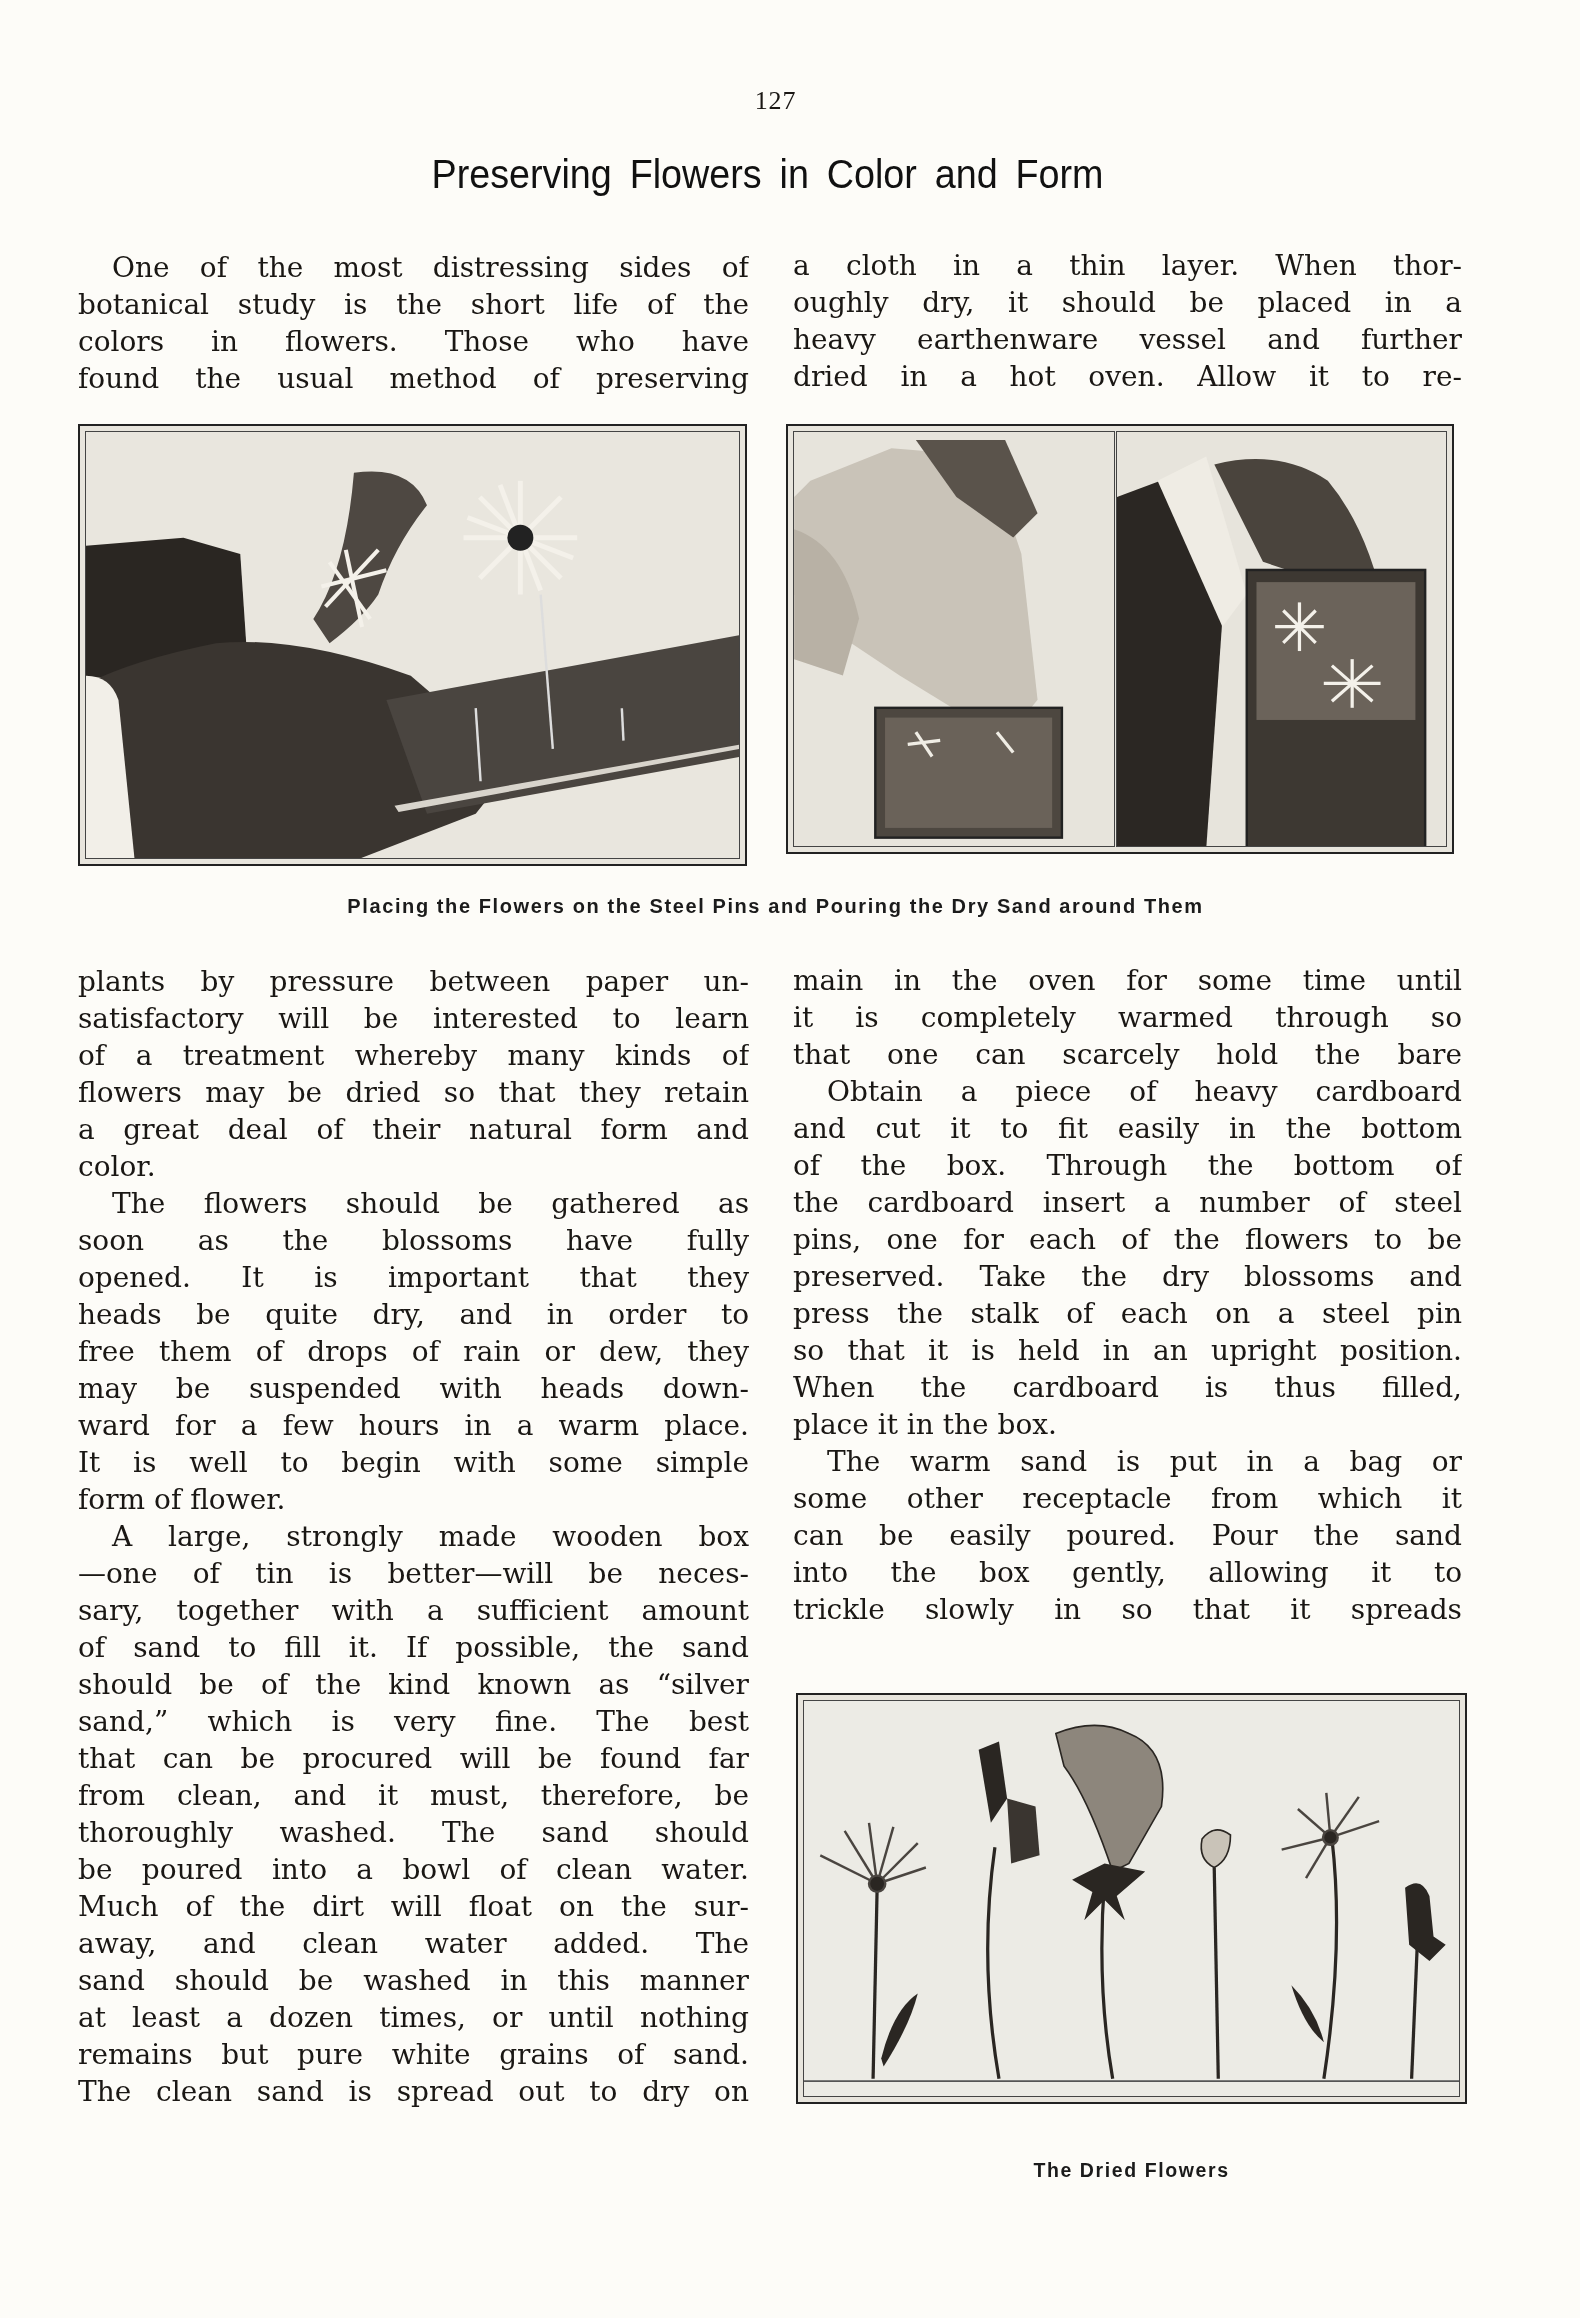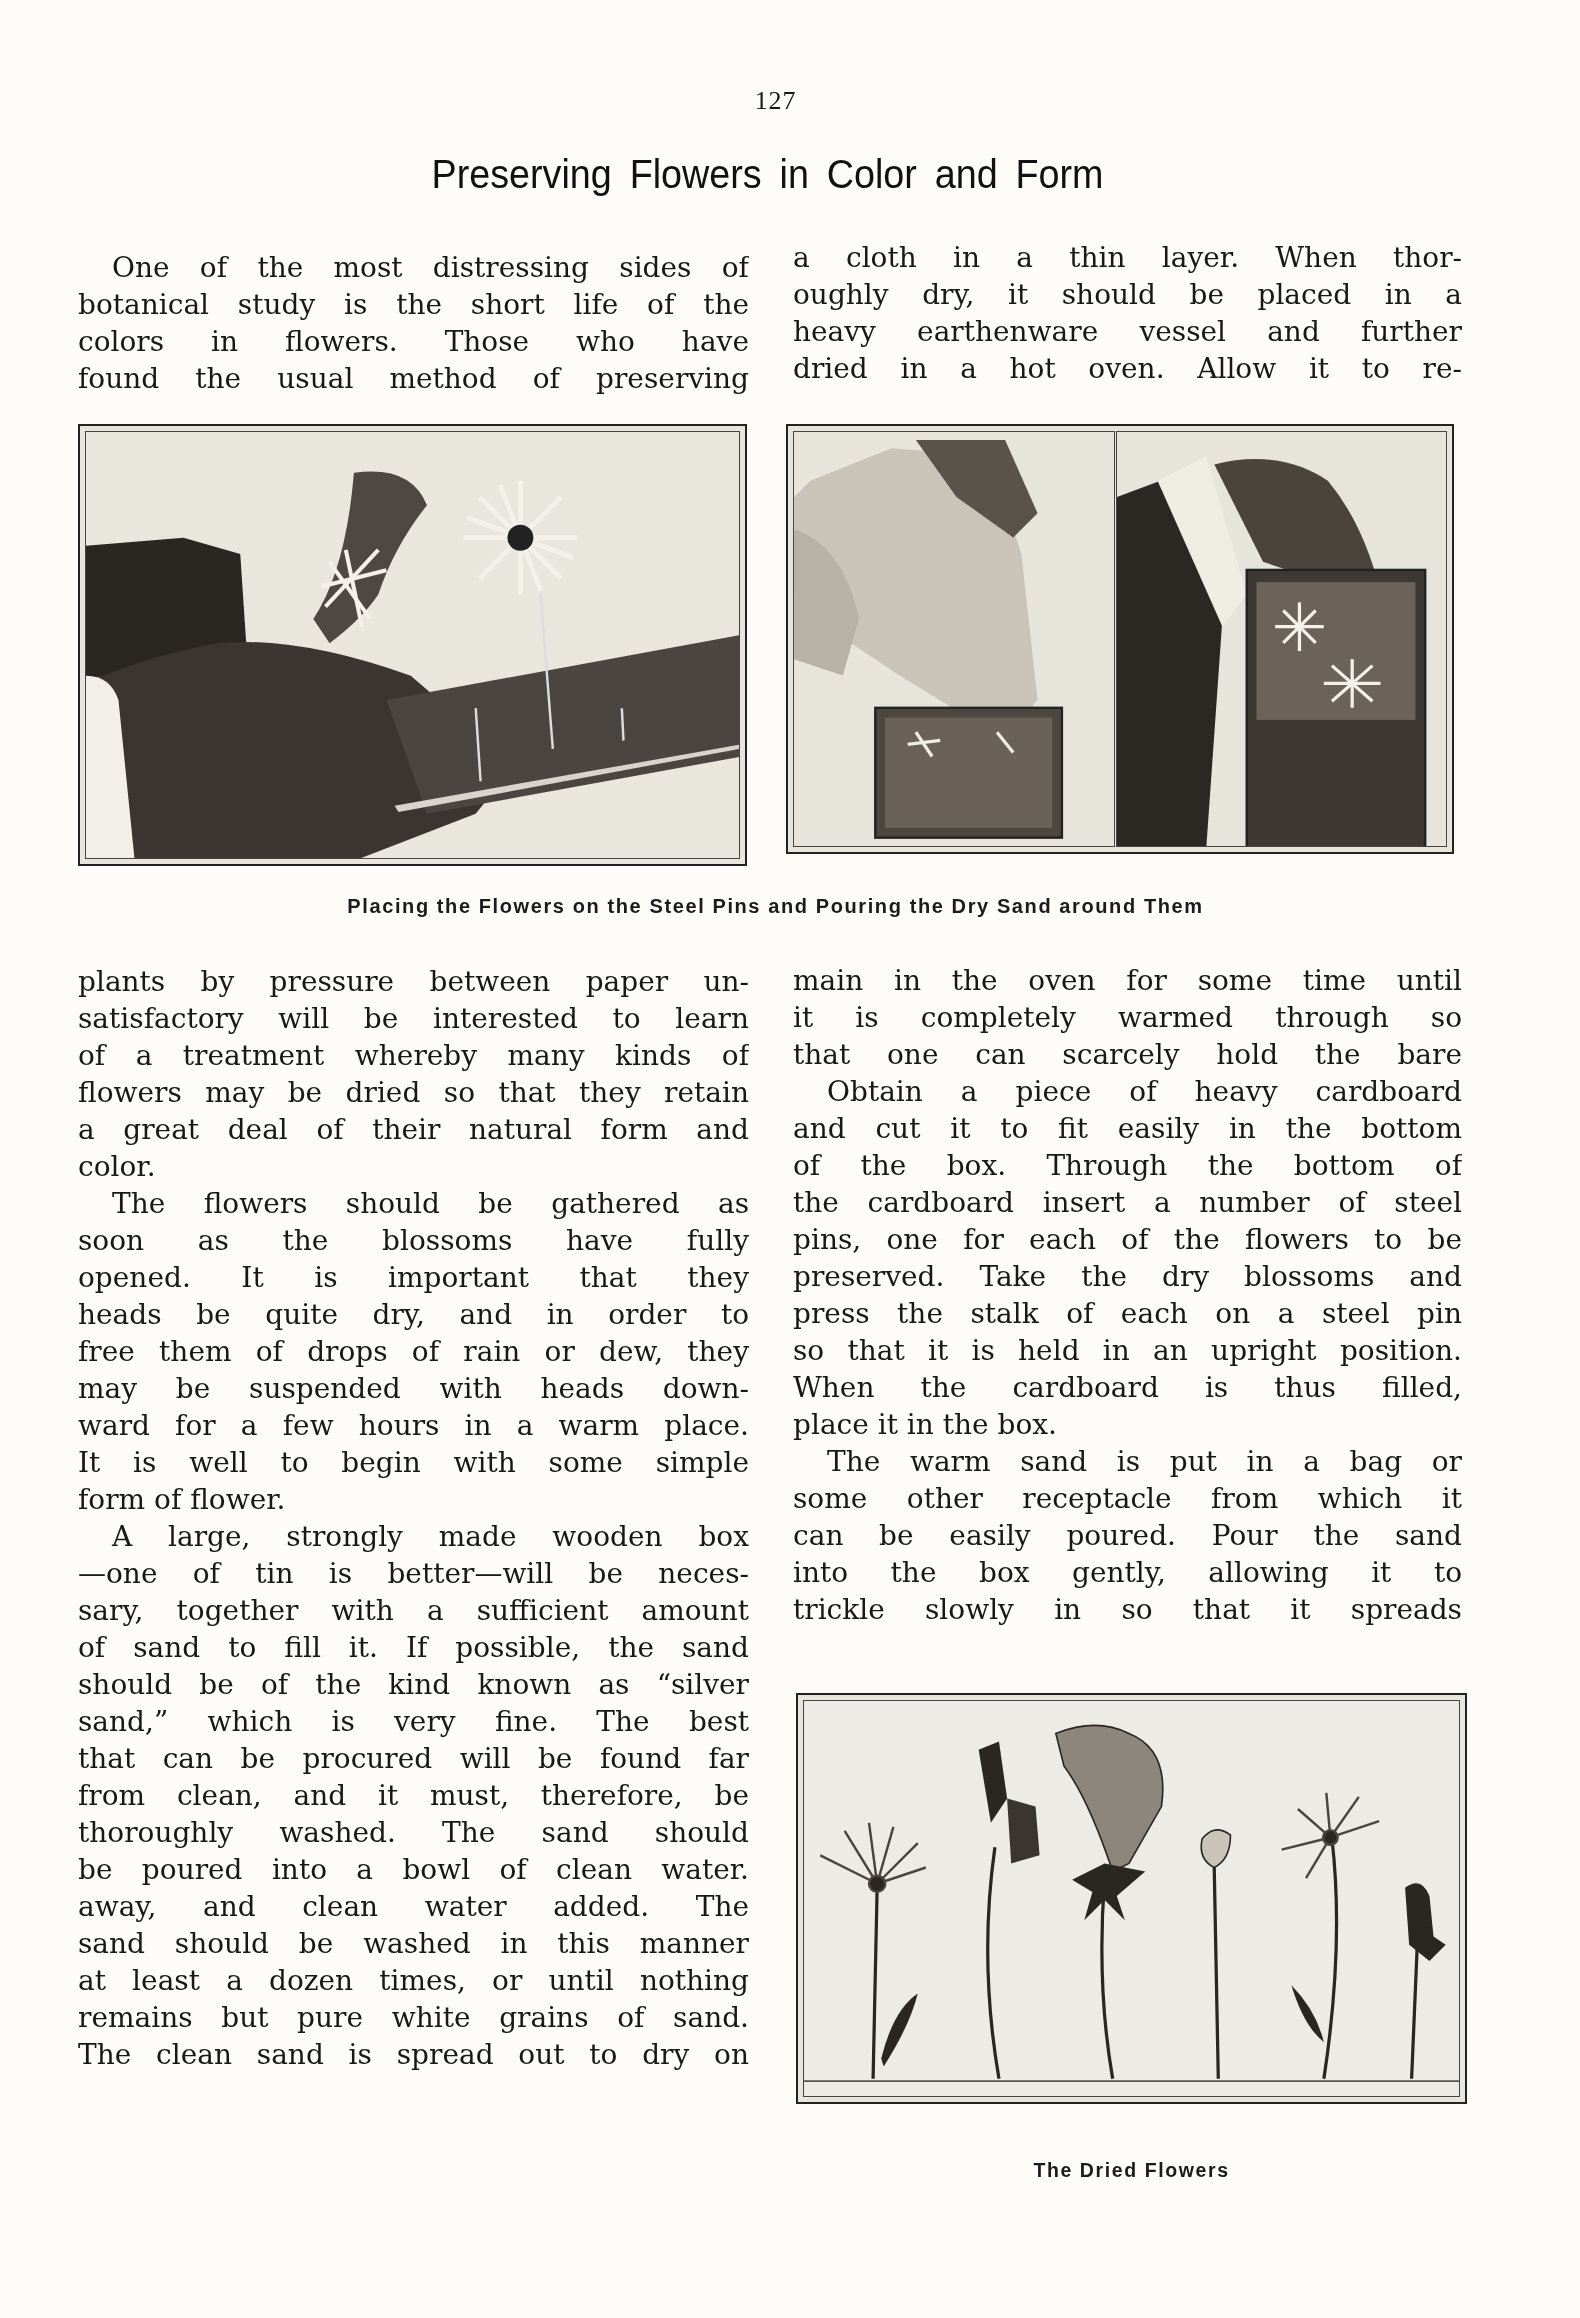--- a/index.html
+++ b/index.html
@@ -40,21 +40,21 @@
 
 <div class="abs page-num">127</div>
 <div class="abs title">Preserving Flowers in Color and Form</div>
 
 <div class="col col-l" style="top:249px;">
   <span class="line" style="text-indent:34px">One of the most distressing sides of</span>
   <span class="line">botanical study is the short life of the</span>
   <span class="line">colors in flowers. Those who have</span>
   <span class="line">found the usual method of preserving</span>
 </div>
-<div class="col col-r" style="top:239px;">
+<div class="col col-r" style="top:247px;">
   <span class="line">a cloth in a thin layer. When thor-</span>
   <span class="line">oughly dry, it should be placed in a</span>
   <span class="line">heavy earthenware vessel and further</span>
   <span class="line">dried in a hot oven. Allow it to re-</span>
 </div>
 
 <div class="photo" style="left:78px; top:424px; width:669px; height:442px;">
   <div class="photo-inner">
     <svg width="656" height="429" viewBox="0 0 808 528">
       <rect width="808" height="528" fill="#e9e6de"></rect>
@@ -147,20 +147,21 @@
   <span class="line" style="text-indent:34px">A large, strongly made wooden box</span>
   <span class="line">—one of tin is better—will be neces-</span>
   <span class="line">sary, together with a sufficient amount</span>
   <span class="line">of sand to fill it. If possible, the sand</span>
   <span class="line">should be of the kind known as “silver</span>
   <span class="line">sand,” which is very fine. The best</span>
   <span class="line">that can be procured will be found far</span>
   <span class="line">from clean, and it must, therefore, be</span>
   <span class="line">thoroughly washed. The sand should</span>
   <span class="line">be poured into a bowl of clean water.</span>
+  <span class="line">Much of the dirt will float on the sur-</span>
   <span class="line">away, and clean water added. The</span>
   <span class="line">sand should be washed in this manner</span>
   <span class="line">at least a dozen times, or until nothing</span>
   <span class="line">remains but pure white grains of sand.</span>
   <span class="line">The clean sand is spread out to dry on</span>
 </div>
 
 <div class="col col-r" style="top:962px;">
   <span class="line">main in the oven for some time until</span>
   <span class="line">it is completely warmed through so</span>

